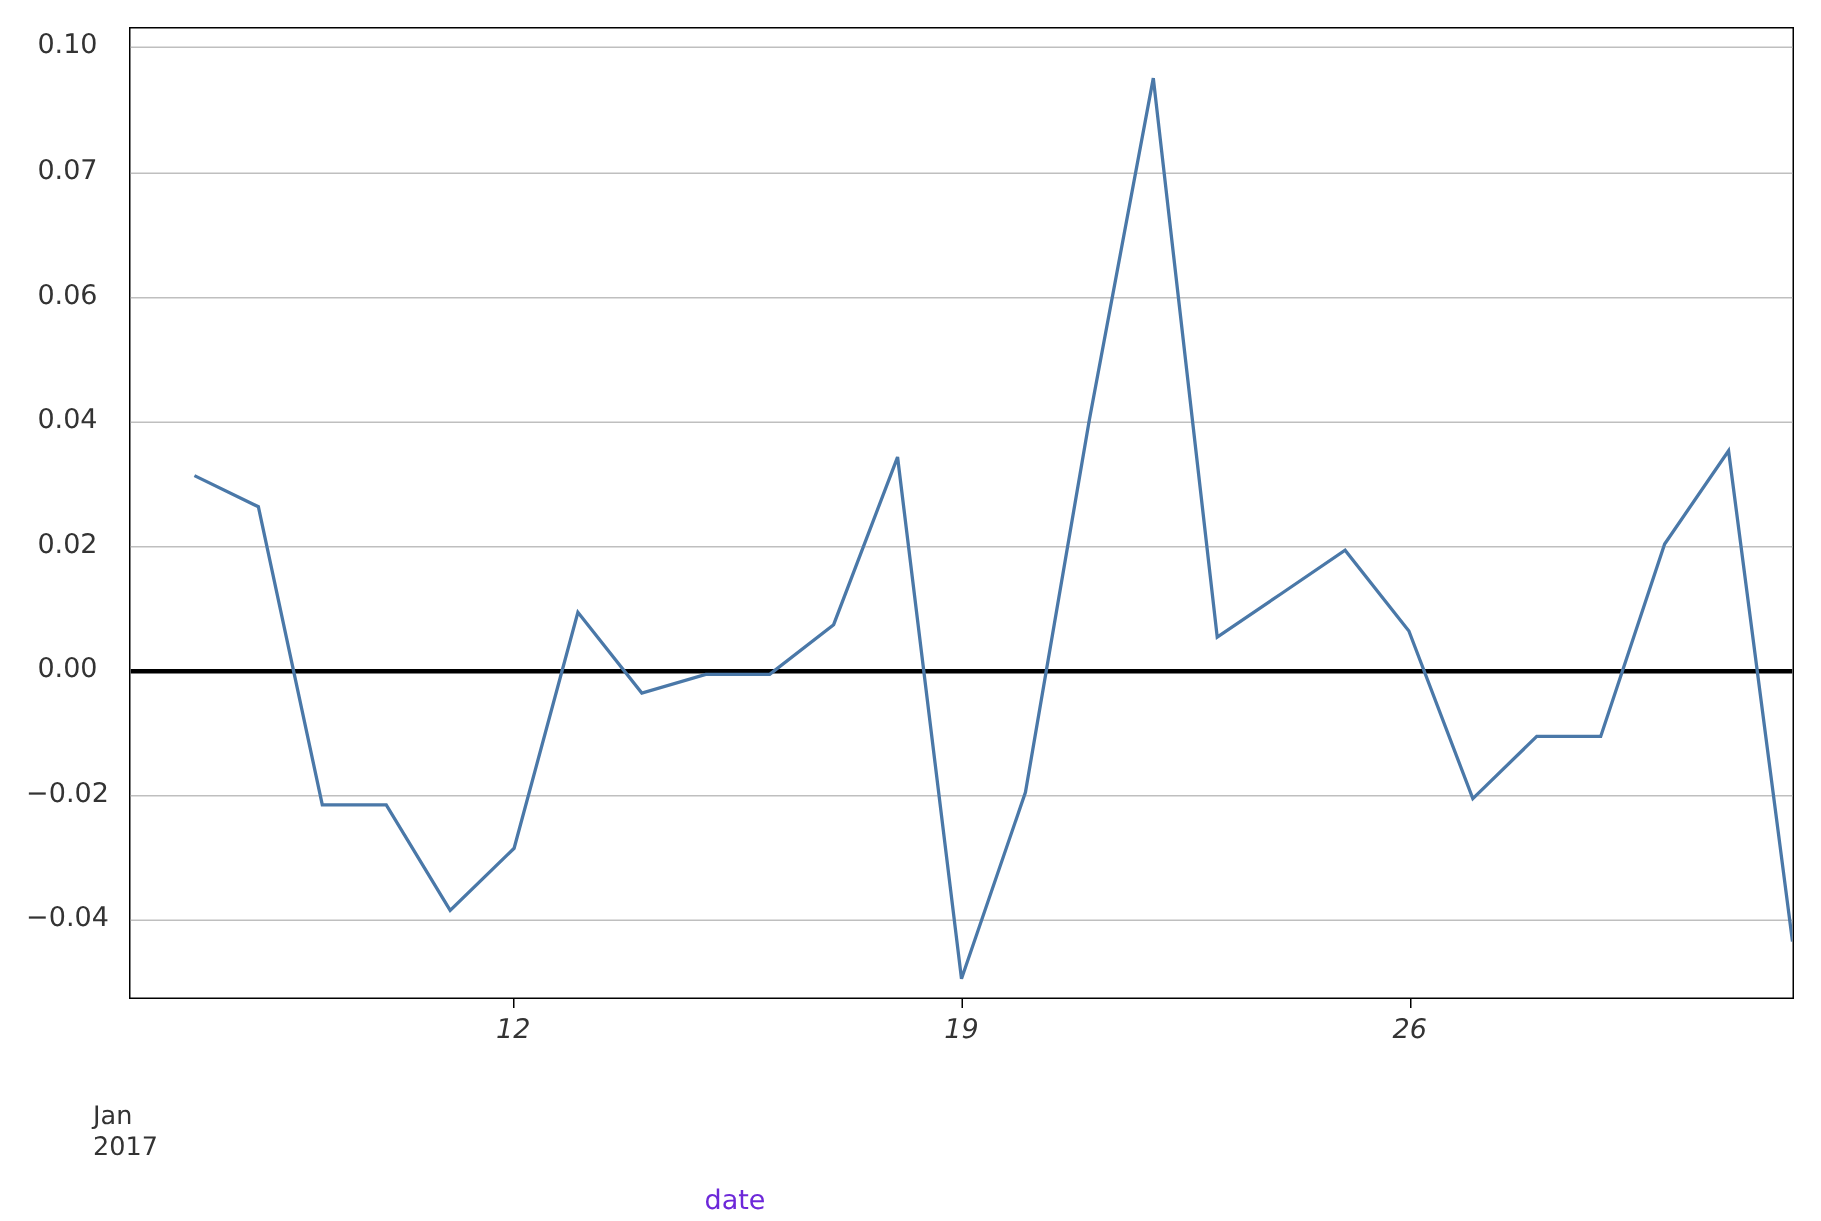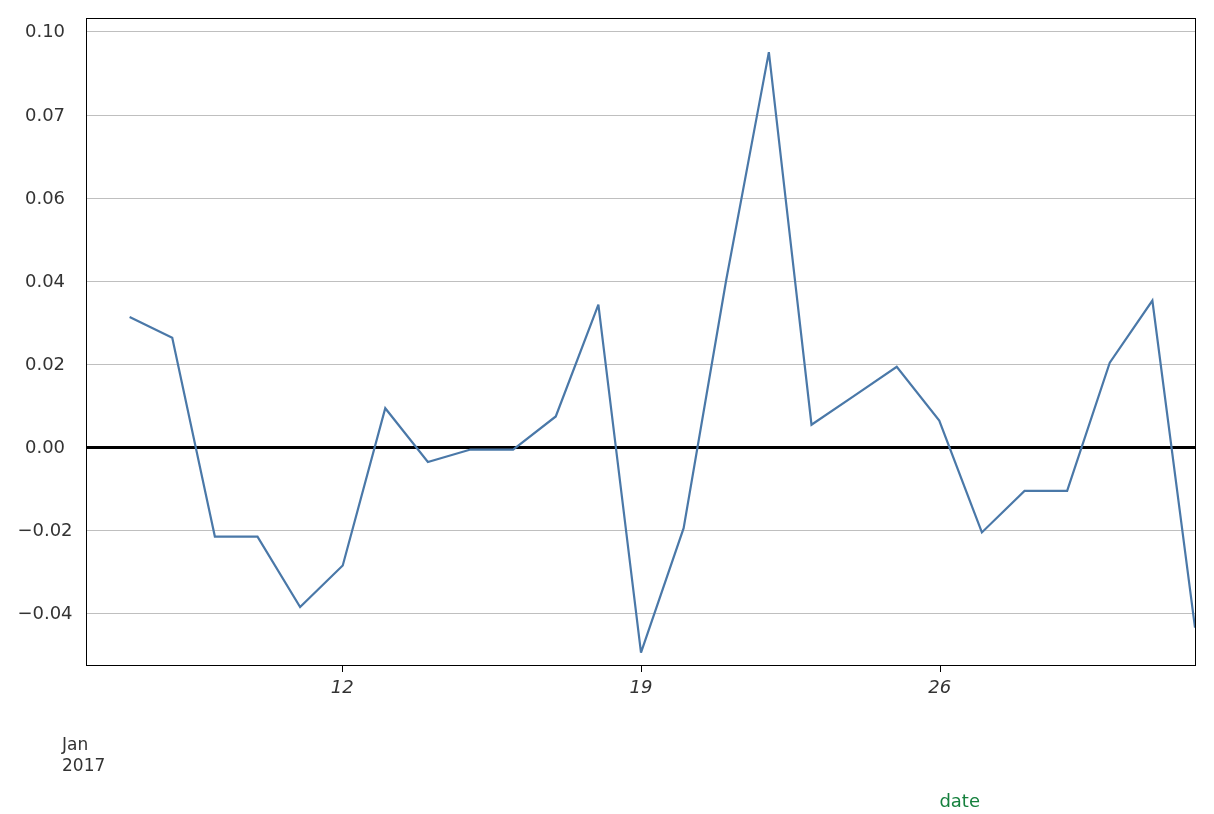--- a/index.html
+++ b/index.html
@@ -73,23 +73,23 @@
     top: 734px;
     font-size: 17px;
     color: #333;
     line-height: 1.25;
   }
   .x-axis-label {
     position: absolute;
     left: 0;
     width: 980px;
     top: 790px;
-    text-align: right;
+    text-align: center;
     font-size: 18px;
-    color: #15803d;
+    color: #6d28d9;
   }
   svg.line-svg {
     position: absolute;
     left: 0;
     top: 0;
     width: 100%;
     height: 100%;
   }
   polyline.data-line {
     fill: none;

